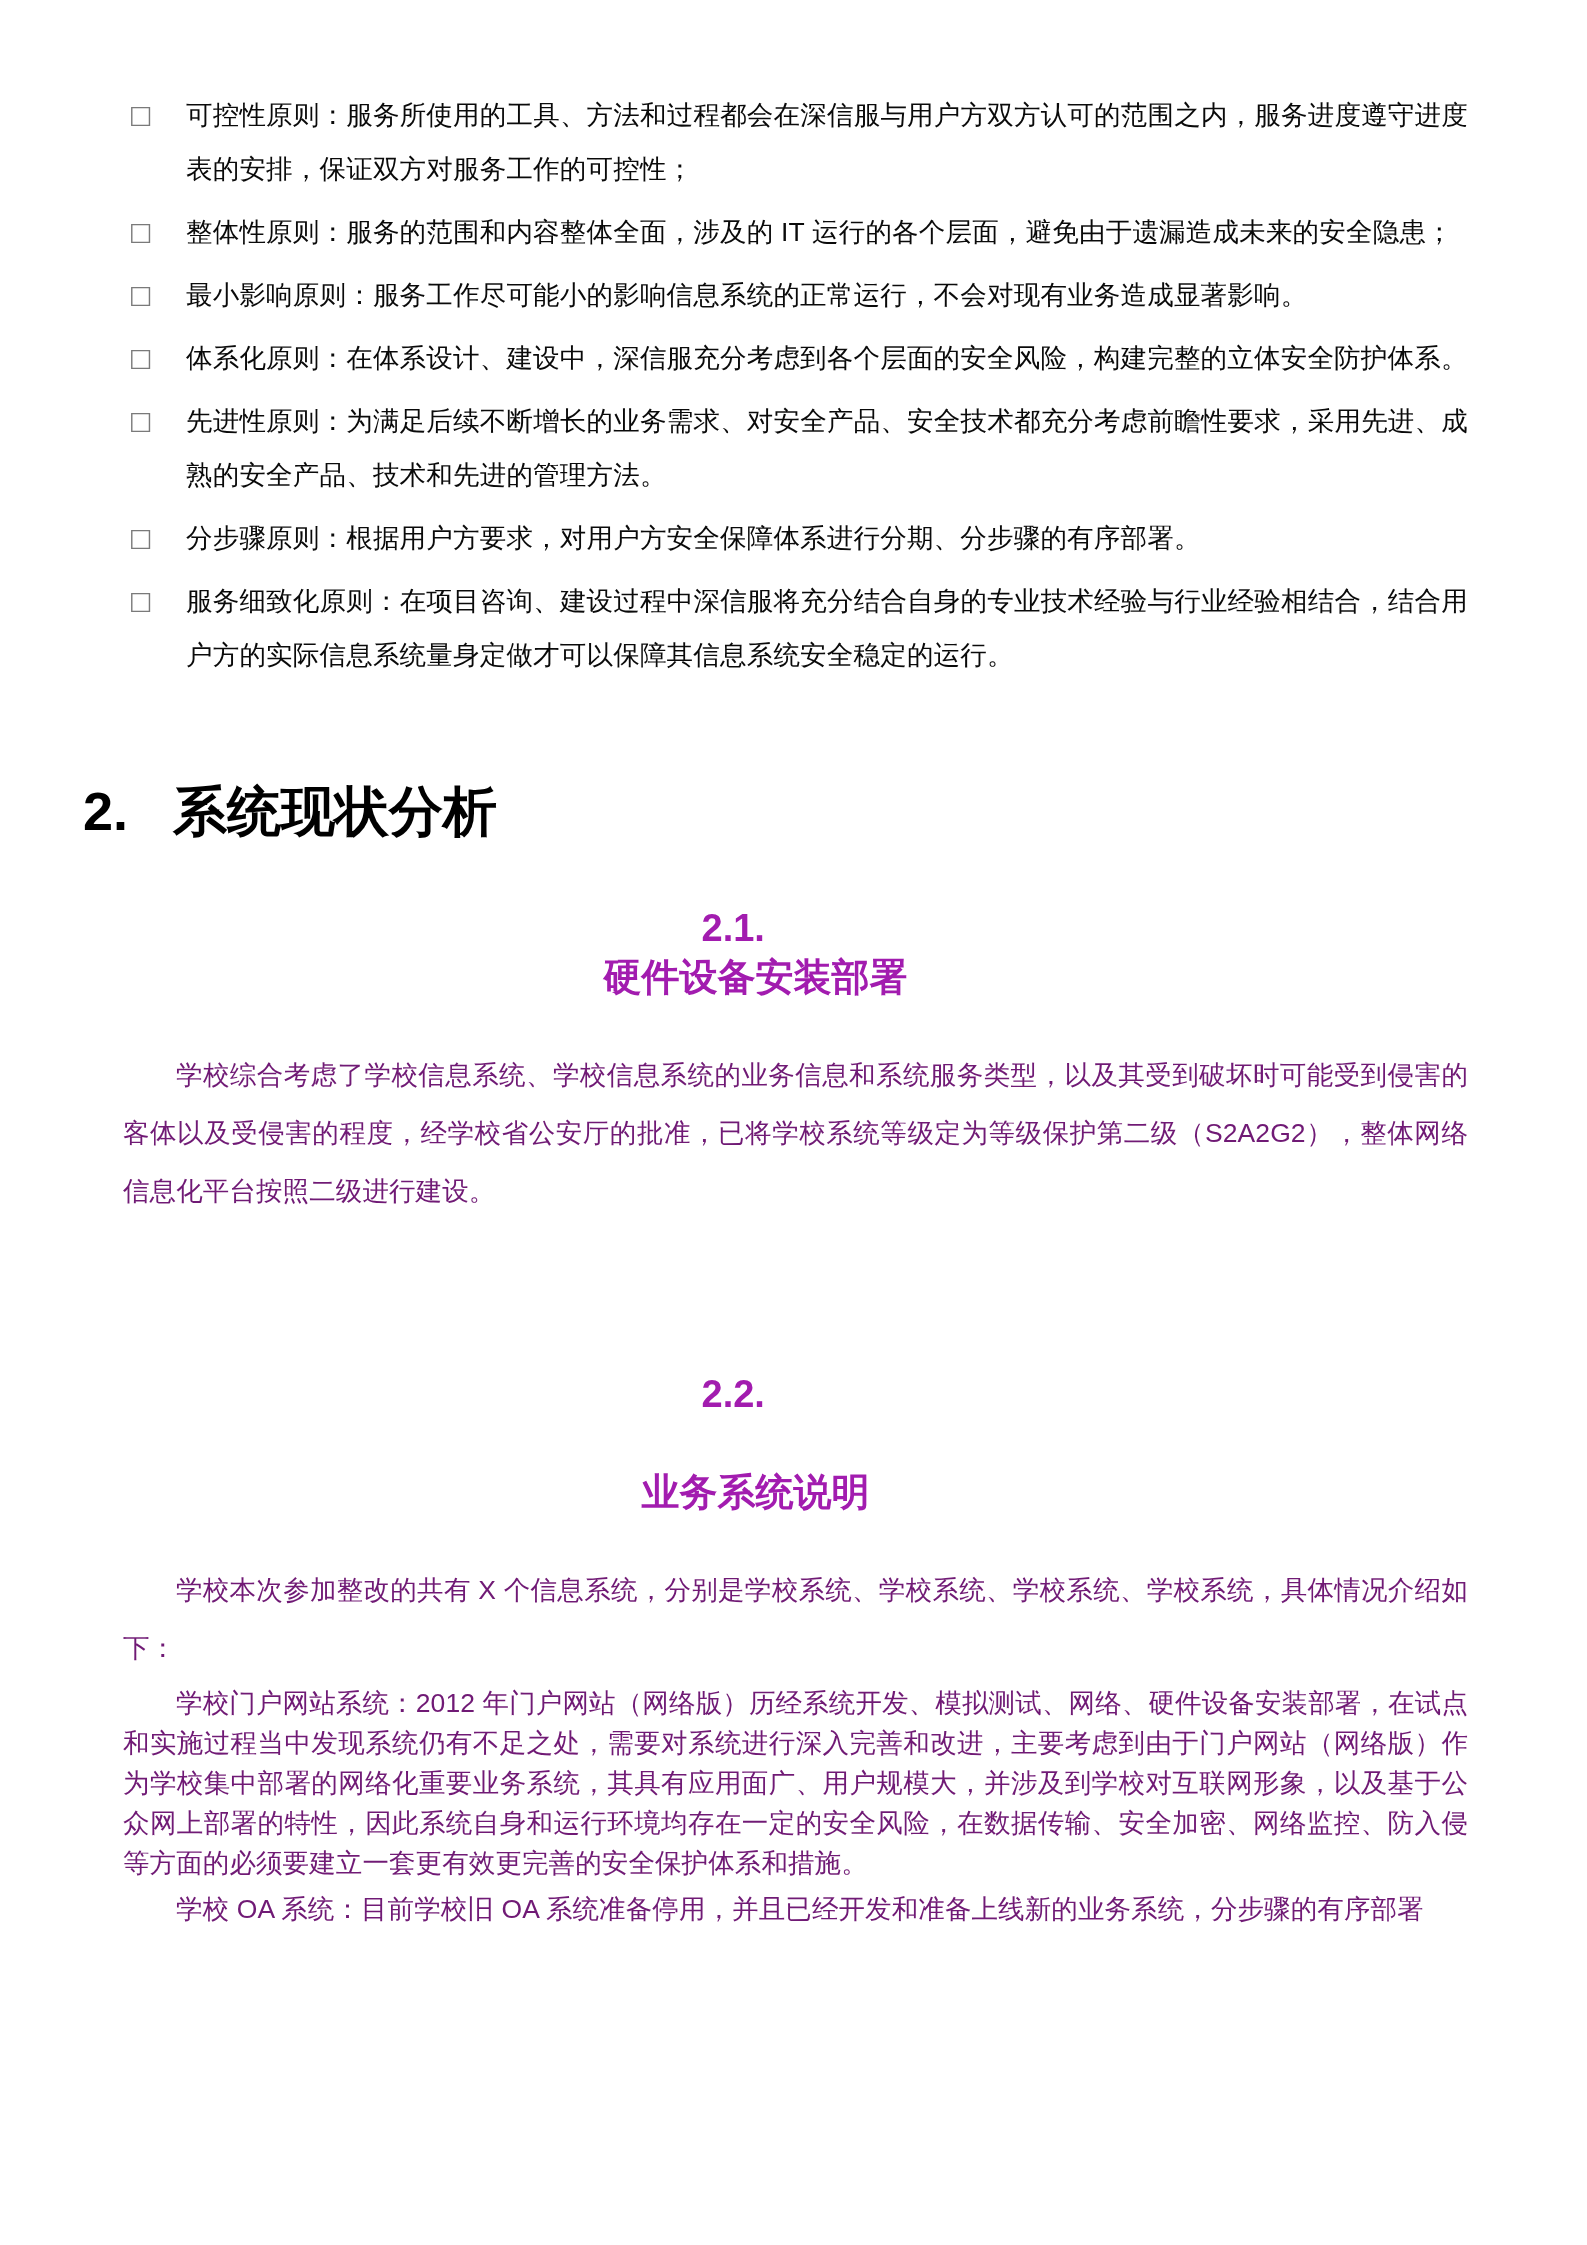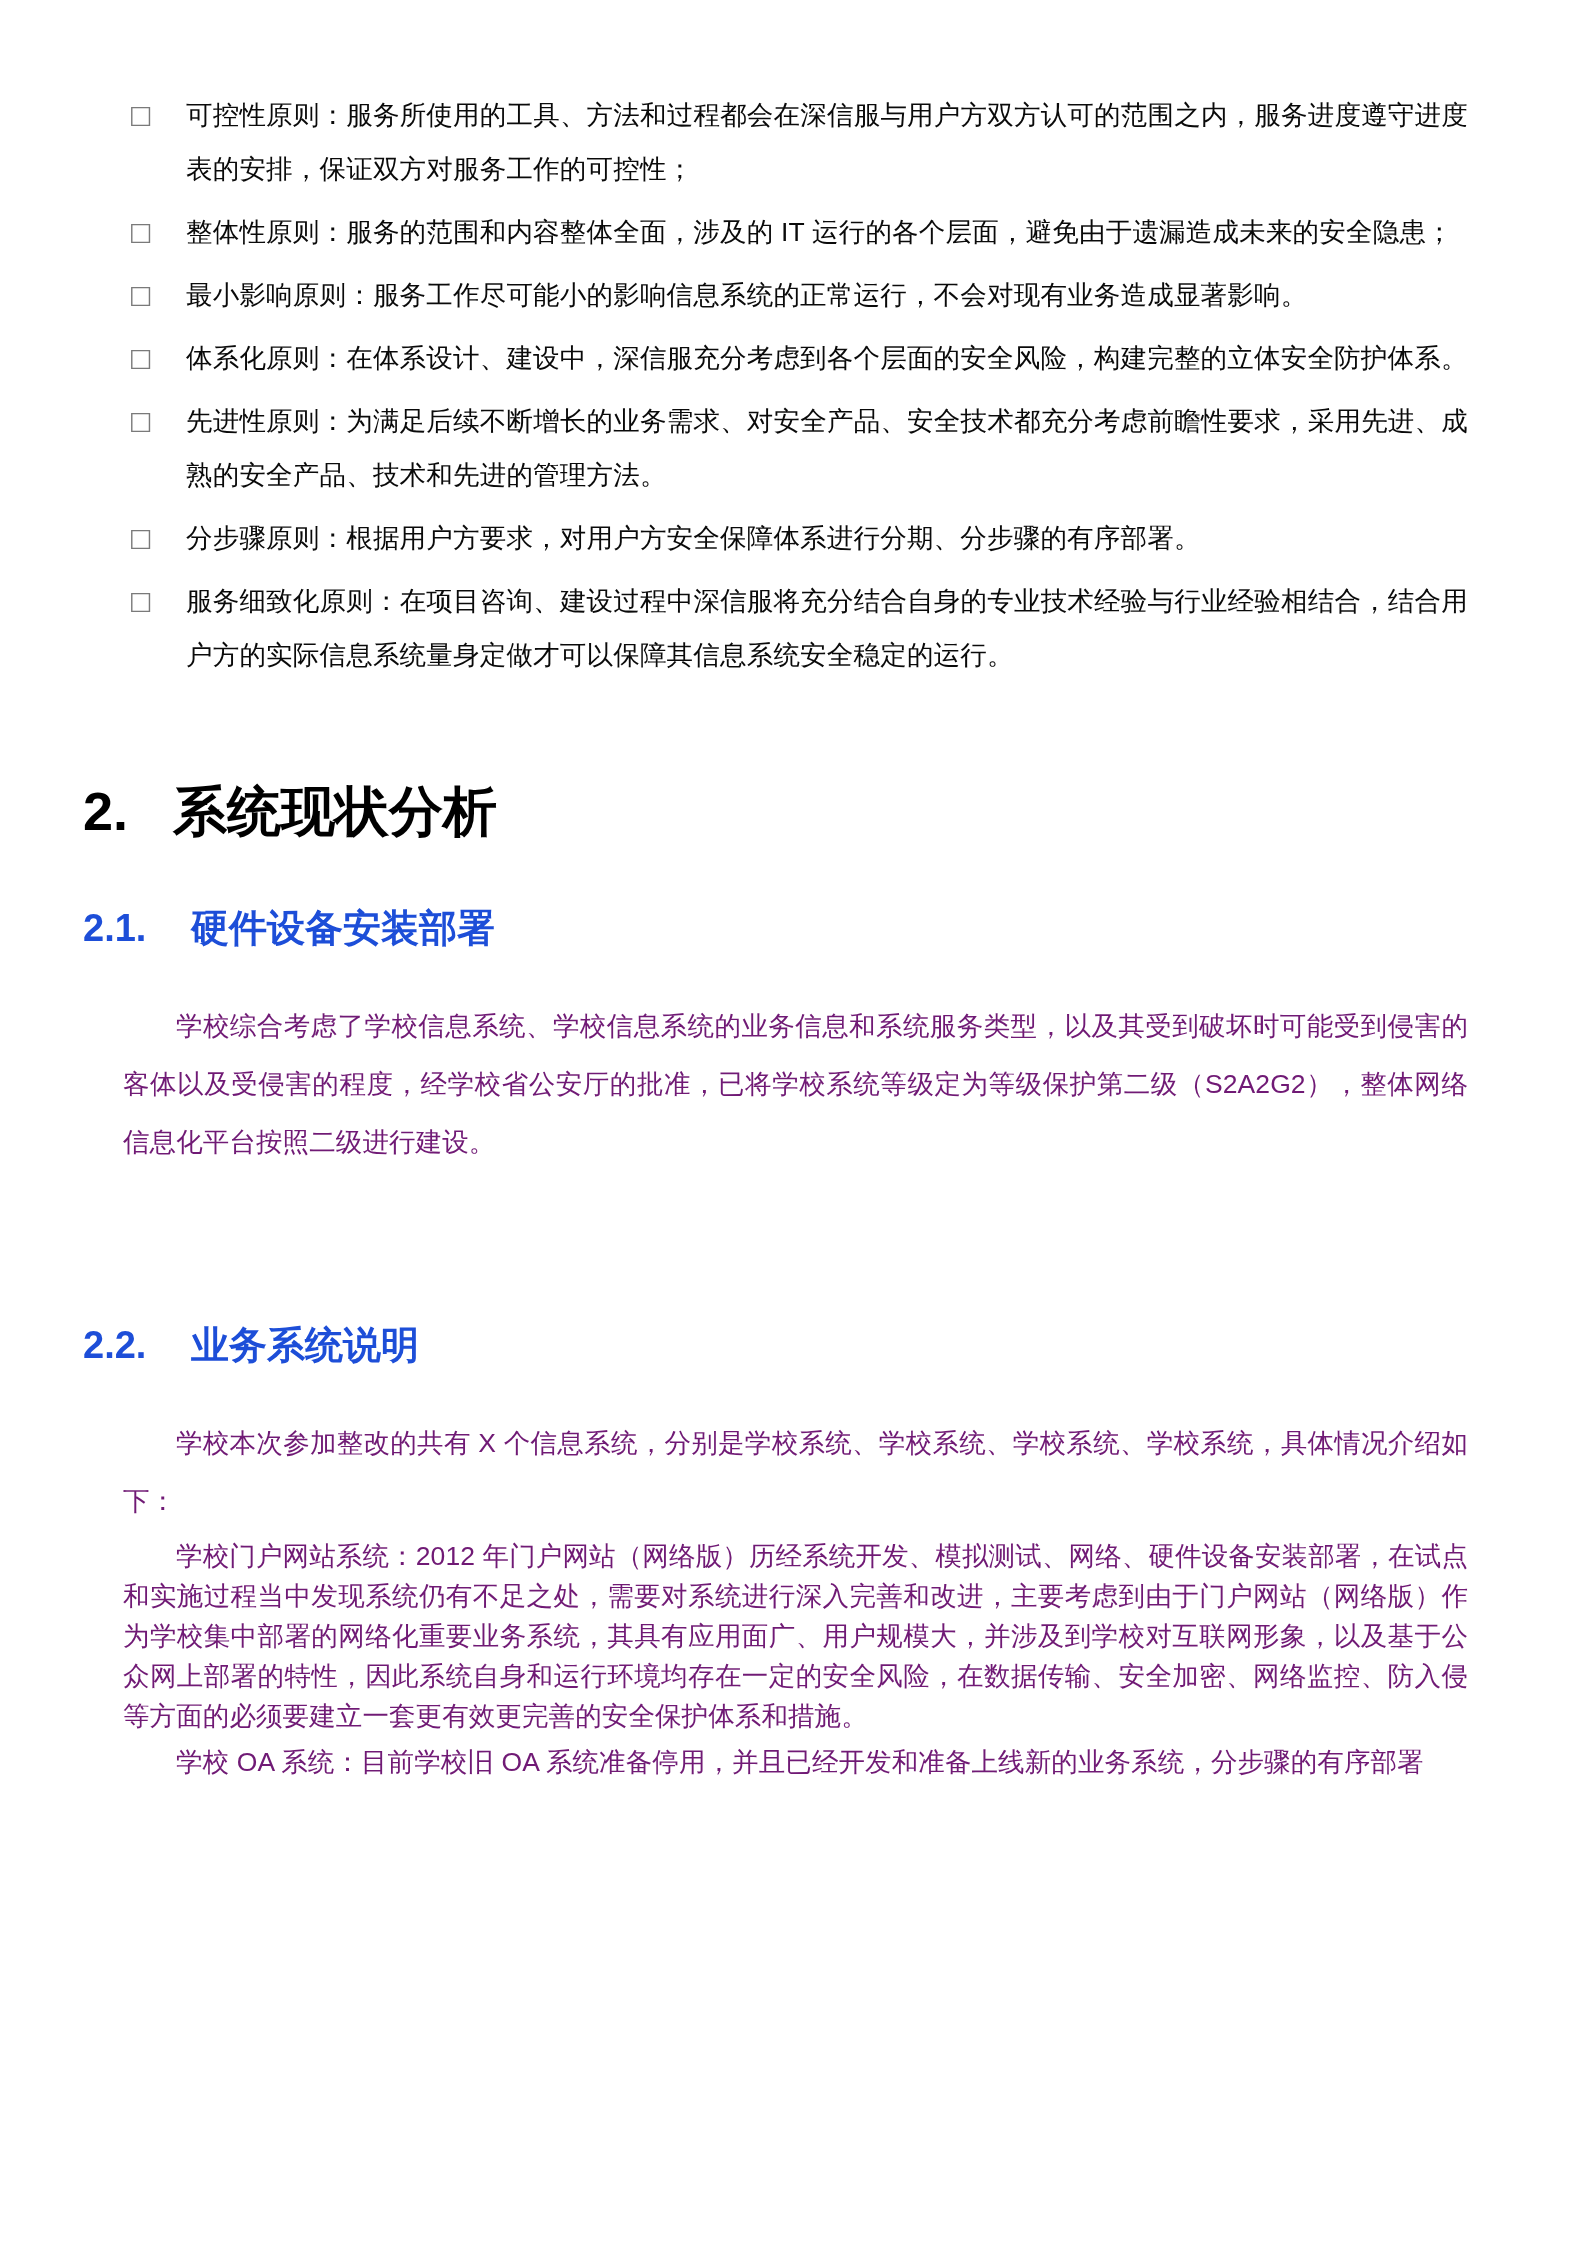--- a/index.html
+++ b/index.html
@@ -84,34 +84,36 @@
   h1.h-main .ttl {
     font-weight: bold;
   }
 
   h2.h-sub {
     font-size: 38px;
     font-weight: bold;
     margin: 58px 0 0 0;
     padding: 0;
     line-height: 1.3;
-    color: #1d4ed8;
+    color: #a21caf;
     display: flex;
     align-items: center;
     position: relative;
     left: -40px;
+    flex-direction: column;
   }
   h2.h-sub .num {
     display: inline-block;
     min-width: 108px;
     font-family: "Liberation Sans", sans-serif;
     font-weight: bold;
   }
   h2.h-sub.spaced-top {
     margin-top: 150px;
+    gap: 48px;
   }
 
   
   p.body-p {
     font-size: 26.5px;
     line-height: 58px;
     margin: 30px 0 0 0;
     padding: 0;
     text-indent: 53px;
     text-align: justify;

